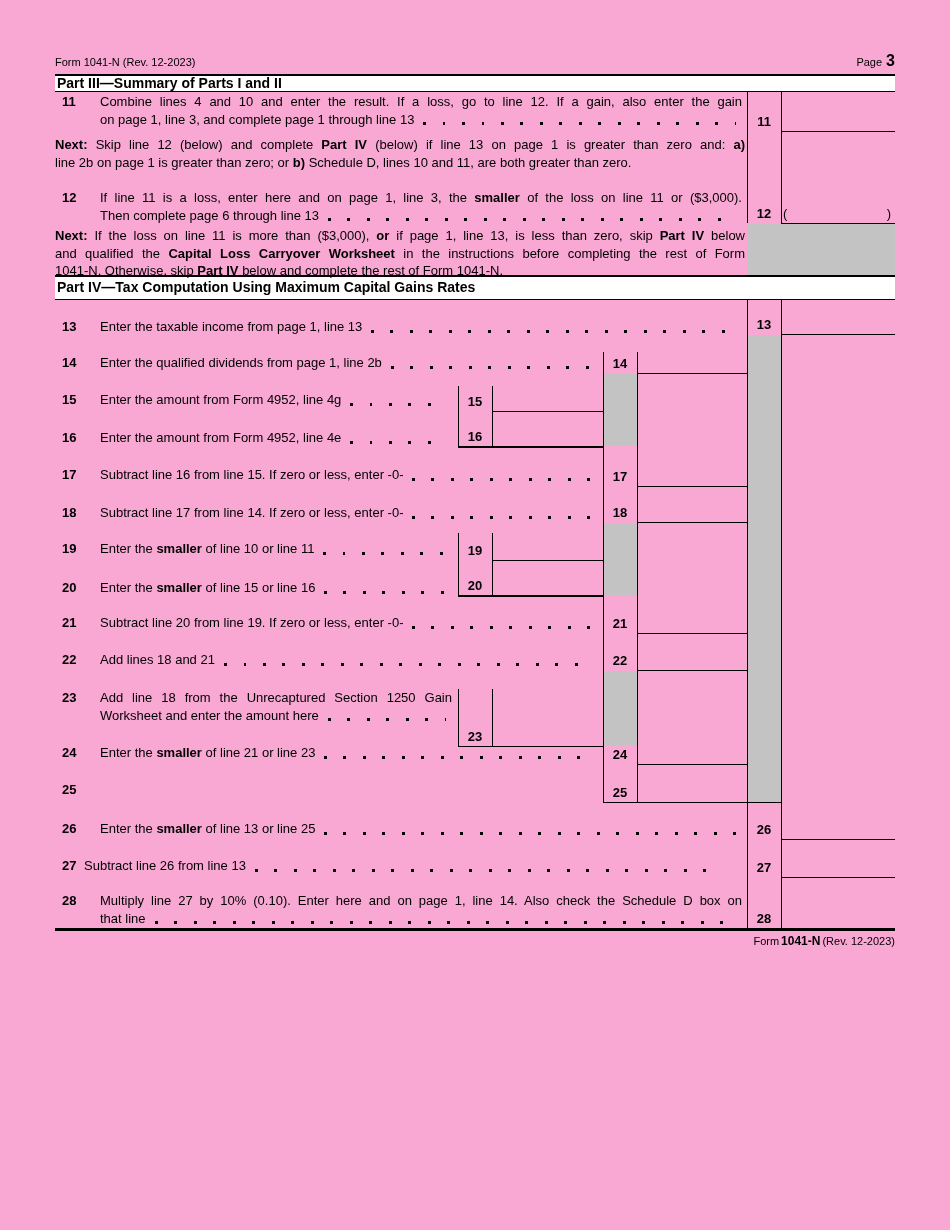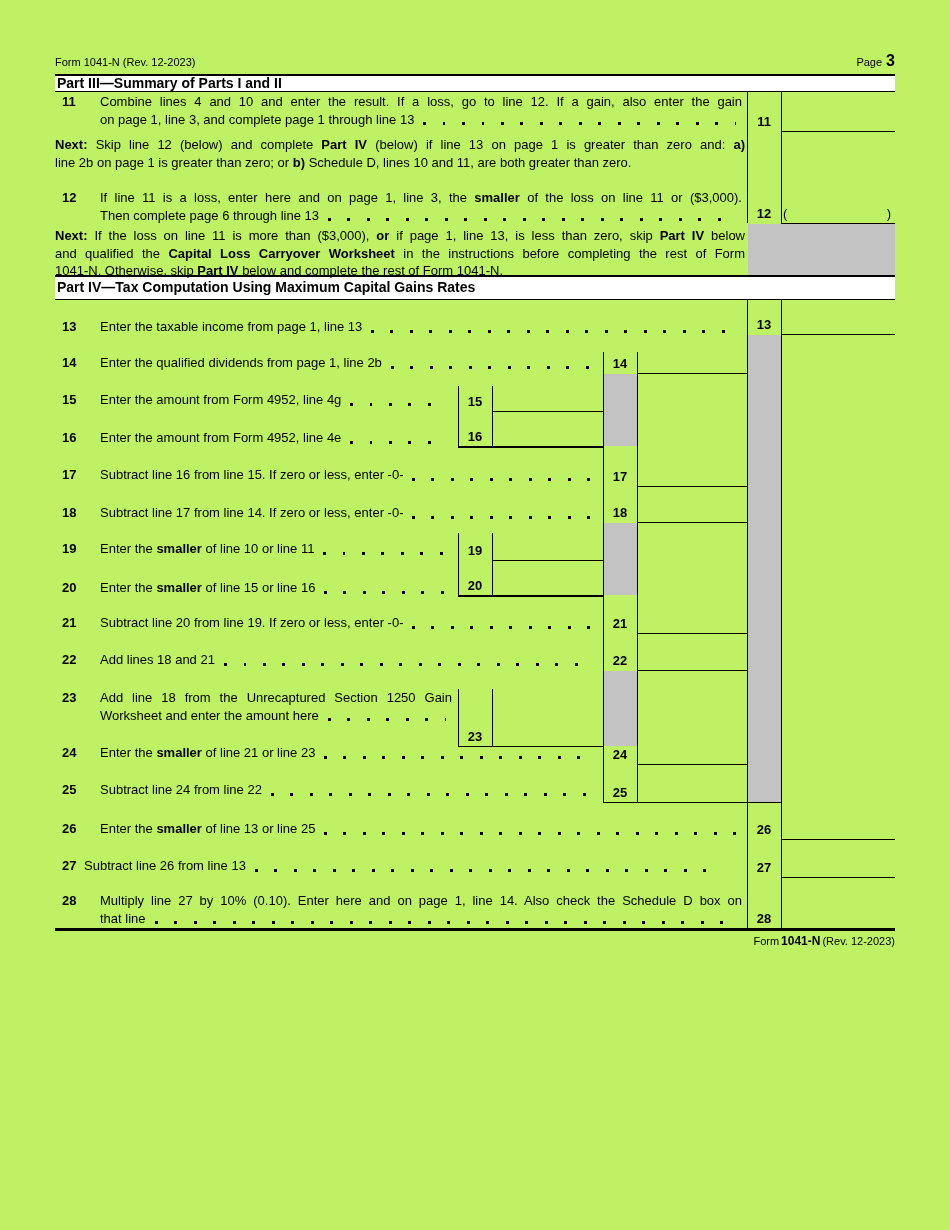--- a/index.html
+++ b/index.html
@@ -1,16 +1,16 @@
 <!DOCTYPE html>
 <html><head>
 <meta charset="utf-8">
 <style>
   html,body{margin:0;padding:0;background:#e8e8e8;}
-  .page{position:relative;width:950px;height:1230px;background:#bef264;
+  .page{position:relative;width:950px;height:1230px;background:#f9a8d4;
         font-family:"Liberation Sans","DejaVu Sans",sans-serif;color:#000;overflow:hidden;}
   .vline{position:absolute;width:1px;background:#000;}
   .hline{position:absolute;height:1px;background:#000;}
   .hline.thick{height:2.5px;}
   .shade{position:absolute;background:#c3c3c3;}
   .band{position:absolute;left:55px;width:840px;box-sizing:border-box;
         border-top:2.5px solid #000;border-bottom:1px solid #000;background:#fff;}
   .band .bandtitle{font-weight:bold;font-size:14px;padding-left:2px;display:block;}
   .rowtext{position:absolute;font-size:13px;}
   .tl{height:17.5px;line-height:17.5px;overflow:hidden;}
@@ -199,26 +199,20 @@
       </div>
     </div>
   <div class="rowtext" style="left:100px;top:744px;width:497px;">
       <div class="tl flexline">
         <span>Enter the </span>
         <span class="b">smaller</span>
         <span> of line 21 or line 23</span>
         <span class="dots"></span>
       </div>
     </div>
-  <div class="rowtext" style="left:100px;top:781px;width:497px;">
-      <div class="tl flexline">
-        <span>Subtract line 24 from line 22</span>
-        <span class="dots"></span>
-      </div>
-    </div>
   <div class="rowtext" style="left:100px;top:820px;width:642px;">
       <div class="tl flexline">
         <span>Enter the </span>
         <span class="b">smaller</span>
         <span> of line 13 or line 25</span>
         <span class="dots"></span>
       </div>
     </div>
   <div class="rowtext" style="left:84px;top:857px;width:642px;">
       <div class="tl flexline">

